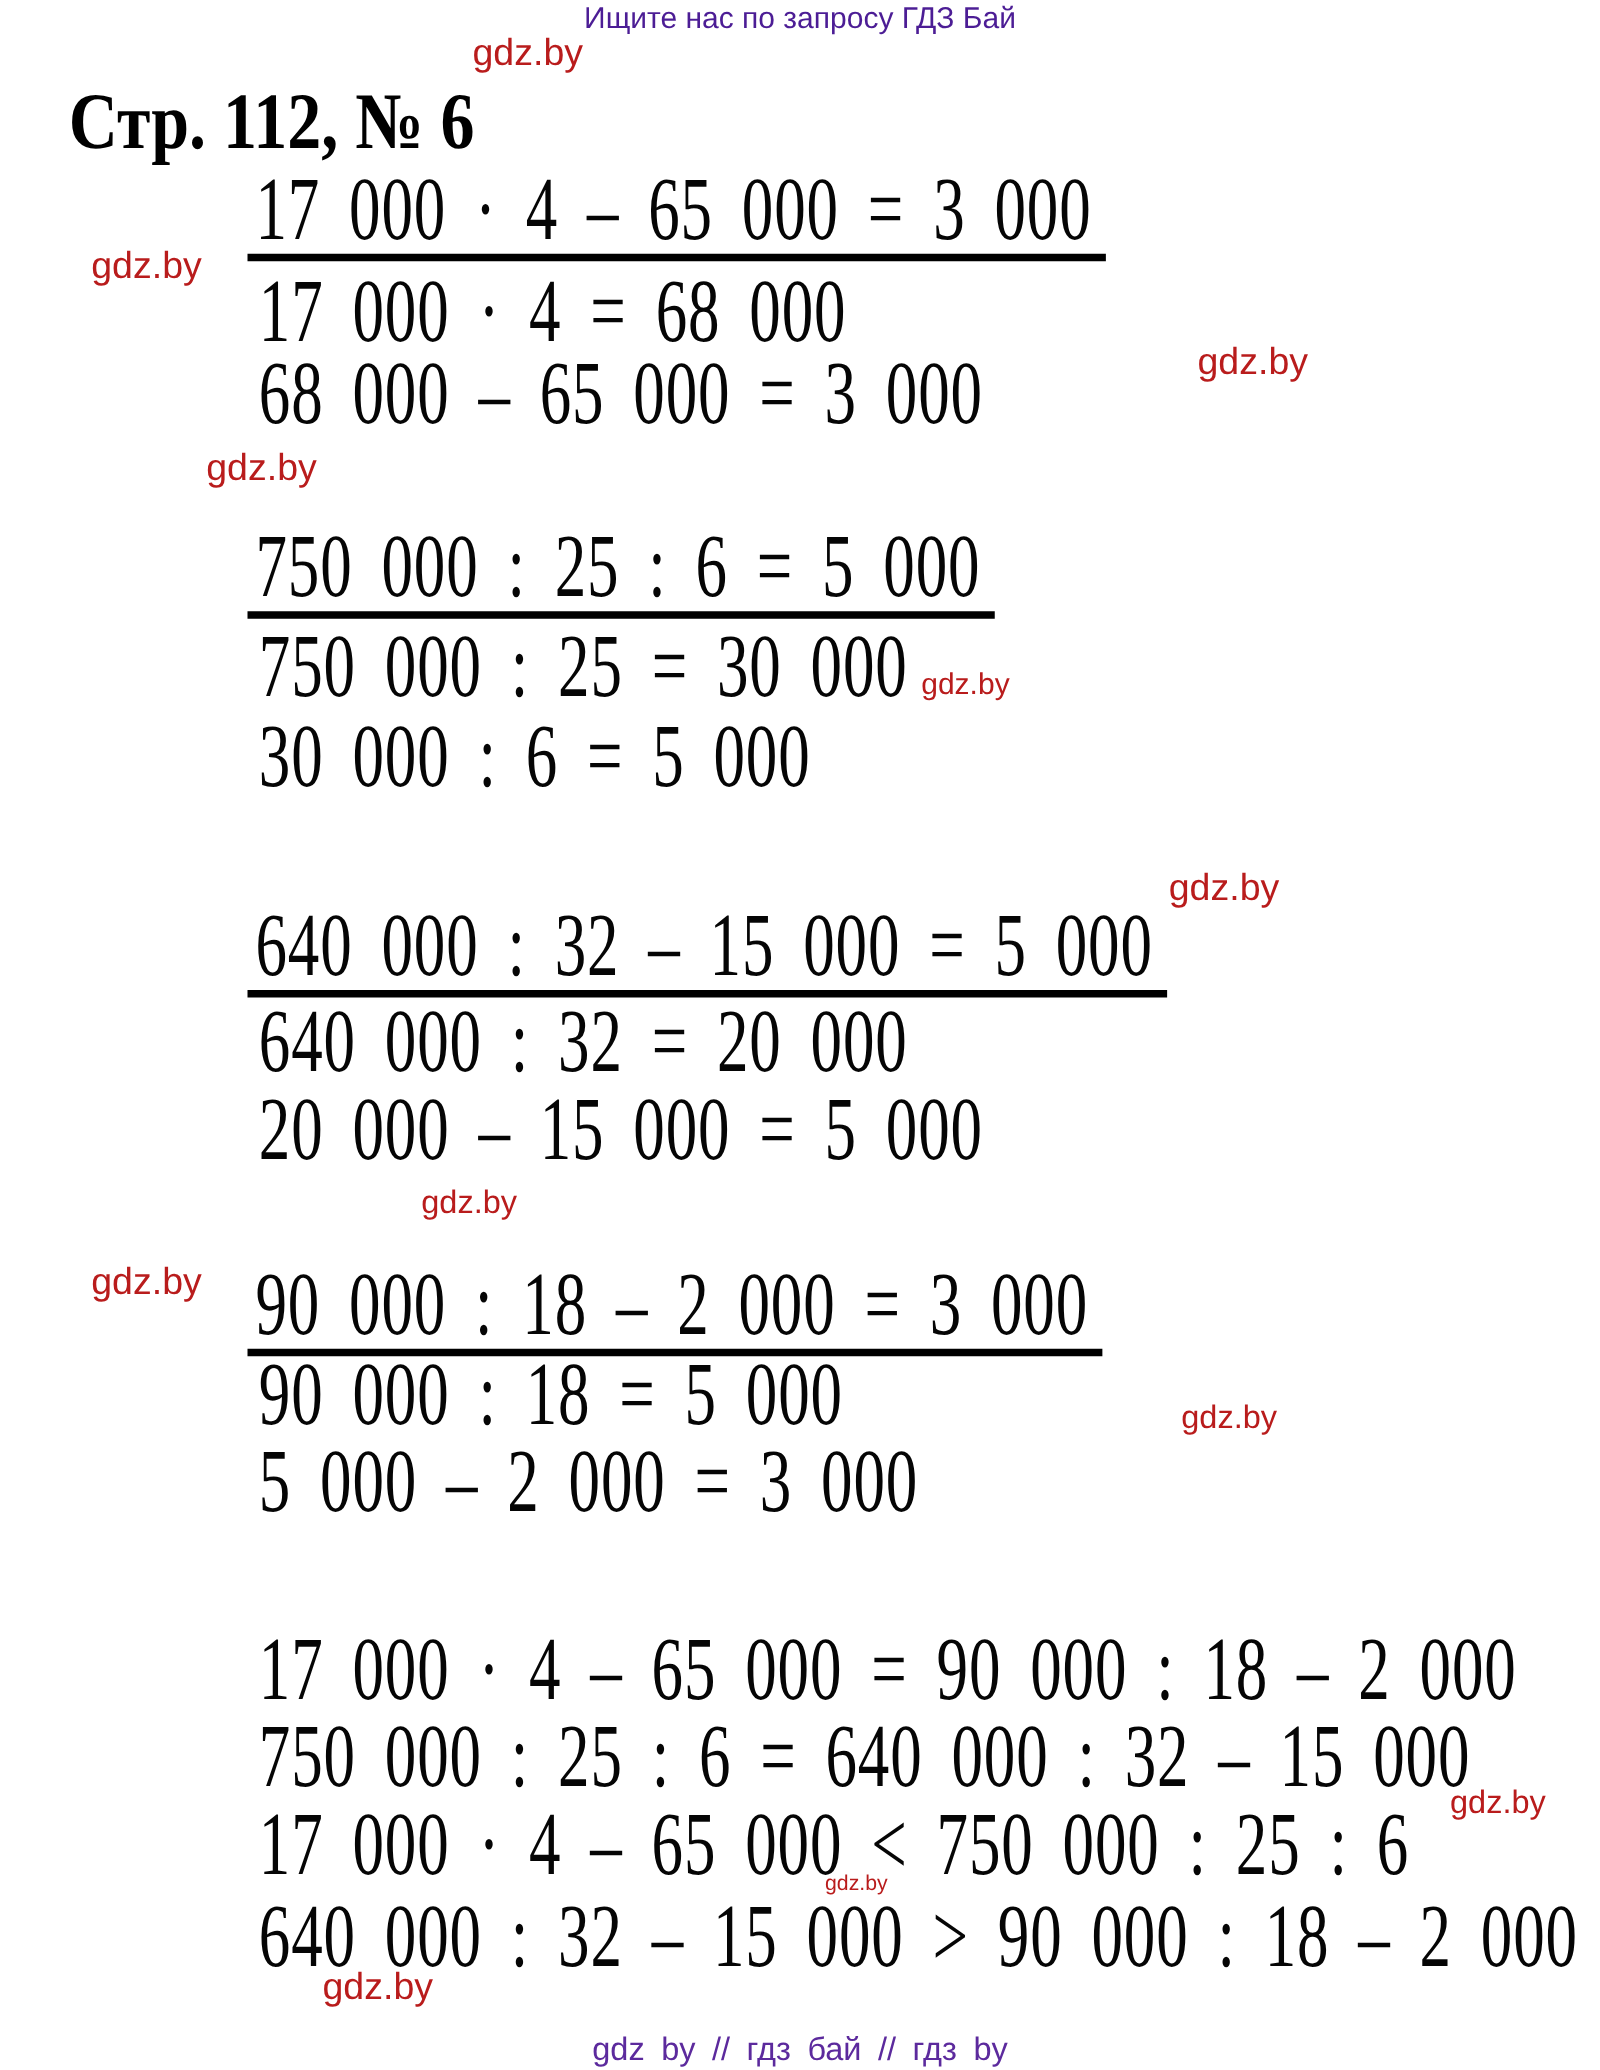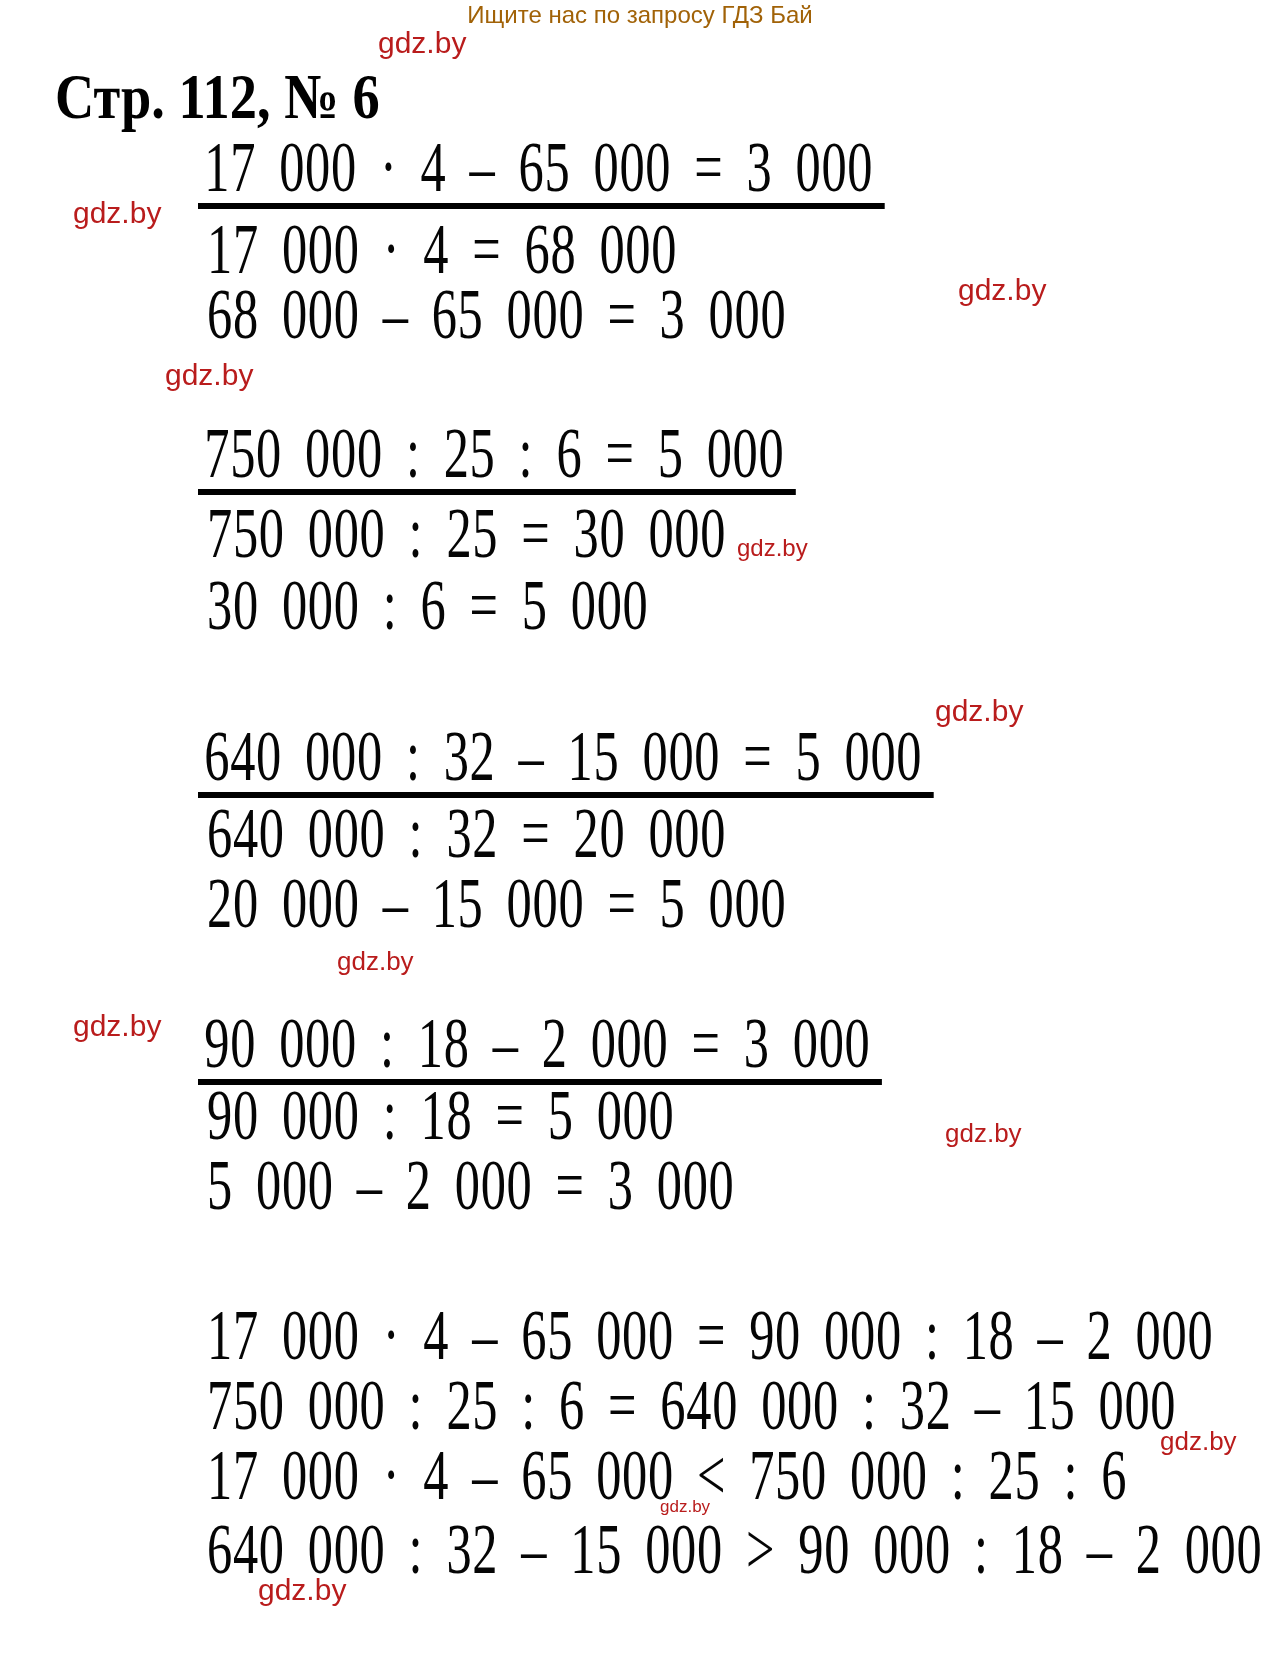--- a/index.html
+++ b/index.html
@@ -11,21 +11,21 @@
     overflow: hidden;
     font-family: "Liberation Sans", sans-serif;
   }
   .promo {
     position: absolute;
     top: 2px; left: 0;
     width: 100%;
     text-align: center;
     font-size: 24px;
     line-height: 1.1;
-    color: #a16207;
+    color: #4c1d95;
     font-family: "Liberation Sans", sans-serif;
   }
   .footer {
     position: absolute;
     top: 1624px; left: 0;
     width: 100%;
     text-align: center;
     font-size: 26px;
     color: #5c2a9d;
     word-spacing: 6px;
@@ -108,14 +108,15 @@
   <div class="math" style="left:207px; top:1149px;">5 000 – 2 000 = 3 000</div>
 
   <div class="math" style="left:207px; top:1299px;">17 000 · 4 – 65 000 = 90 000 : 18 – 2 000</div>
   <div class="math" style="left:207px; top:1369px;">750 000 : 25 : 6 = 640 000 : 32 – 15 000</div>
   <div class="wm sz26" style="left:1160px; top:1428px;">gdz.by</div>
   <div class="math" style="left:207px; top:1439px;">17 000 · 4 – 65 000 &lt; 750 000 : 25 : 6</div>
   <div class="wm sz17" style="left:660px; top:1498px;">gdz.by</div>
   <div class="math" style="left:207px; top:1513px;">640 000 : 32 – 15 000 &gt; 90 000 : 18 – 2 000</div>
   <div class="wm" style="left:258px; top:1575px;">gdz.by</div>
 
+  <div class="footer">gdz by // гдз бай // гдз by</div>
 
 </div>
 
 </body></html>

